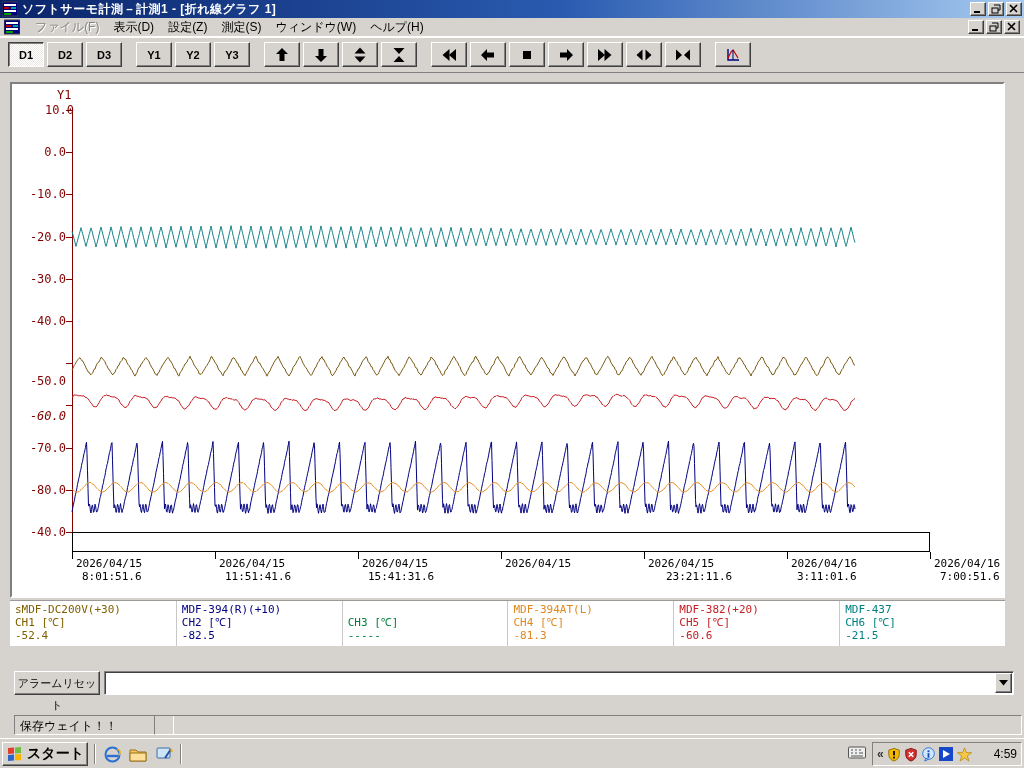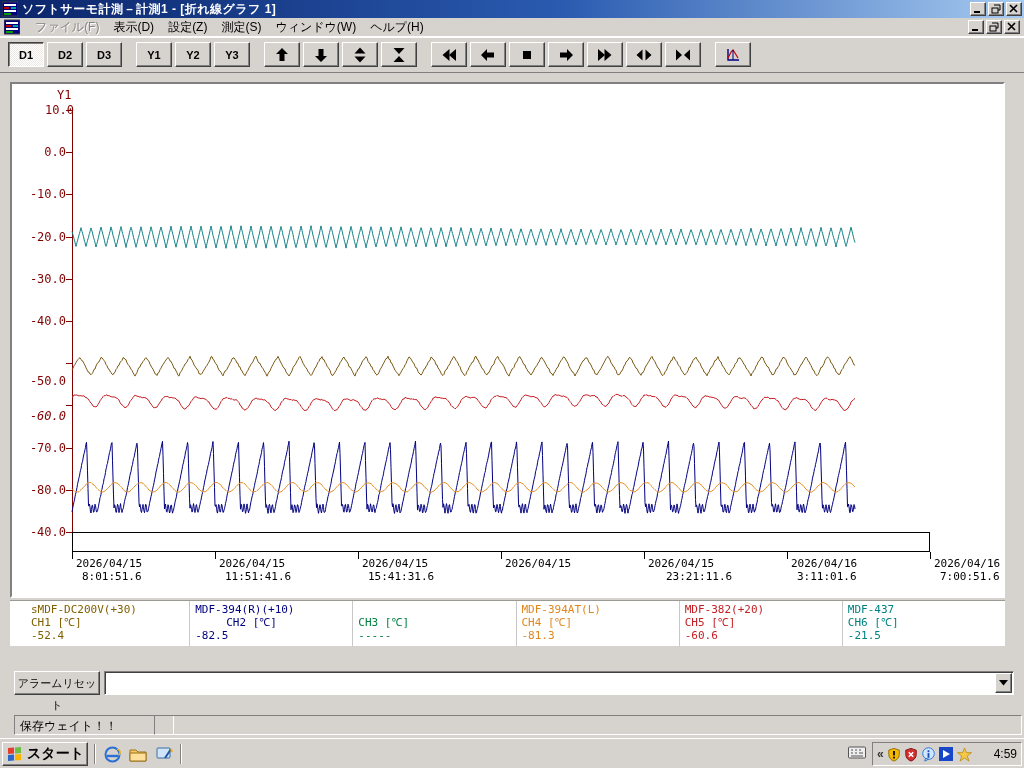--- a/index.html
+++ b/index.html
@@ -49,21 +49,21 @@
     font-size:12px; line-height:14px; }
   .ytick-mark { position:absolute; width:6px; height:1px; background:#800000; }
   .yaxis { position:absolute; left:60px; top:26px; width:1px; height:442px; background:#800000; }
   .xbox { position:absolute; left:60px; top:448px; width:858px; height:20px;
     border:1px solid #000; background:#fff; }
   .xtick-mark { position:absolute; width:1px; height:7px; background:#000; top:468px; }
   .xdate,.xtime { position:absolute; color:#000; font-size:11px; line-height:13px; white-space:nowrap; }
   svg.plot { position:absolute; left:0; top:0; }
 
   .legend { position:absolute; left:10px; top:527px; width:995px; height:46px; background:#fff;
-    border-top:1px solid #9c9a94; display:grid; grid-template-columns:repeat(6,1fr);padding-left:16px; }
+    border-top:1px solid #9c9a94; display:grid; grid-template-columns:repeat(6,1fr); }
   .lcell { padding:2px 0 0 5px; border-left:1px solid #c8c8c8; overflow:hidden; }
   .lcell:first-child { border-left:none; }
   .lcell div { font-size:11px; line-height:13px; white-space:nowrap; }
 
   .alarm-btn { position:absolute; left:14px; top:598px; width:86px; height:24px;
     background:#d6d3ce; border:1px solid; border-color:#fff #404040 #404040 #fff;
     box-shadow:inset -1px -1px 0 #808080; font-size:11px; text-align:center; line-height:22px; }
   .combo { position:absolute; left:104px; top:598px; width:910px; height:24px;
     background:#fff; border:1px solid; border-color:#808080 #fff #fff #808080;
     box-shadow:inset 1px 1px 0 #404040; }
@@ -315,21 +315,21 @@
     </div>
 
     <div class="legend">
       <div class="lcell">
         <div style="color: rgb(128, 96, 0);">sMDF-DC200V(+30)</div>
         <div style="color: rgb(128, 96, 0);">CH1 [℃]</div>
         <div style="color: rgb(128, 96, 0);">-52.4</div>
       </div>
       <div class="lcell">
         <div style="color: rgb(0, 0, 128);">MDF-394(R)(+10)</div>
-        <div style="color: rgb(0, 0, 128); margin-left: 31px;">CH2 [℃]</div>
+        <div style="color: rgb(0, 0, 128);">CH2 [℃]</div>
         <div style="color: rgb(0, 0, 128);">-82.5</div>
       </div>
       <div class="lcell">
         <div style="color: rgb(0, 128, 64);"></div>
         <div style="margin-top: 13px; color: rgb(0, 128, 64);">CH3 [℃]</div>
         <div style="color: rgb(0, 128, 64);">-----</div>
       </div>
       <div class="lcell">
         <div style="color: rgb(224, 136, 32);">MDF-394AT(L)</div>
         <div style="color: rgb(224, 136, 32);">CH4 [℃]</div>

